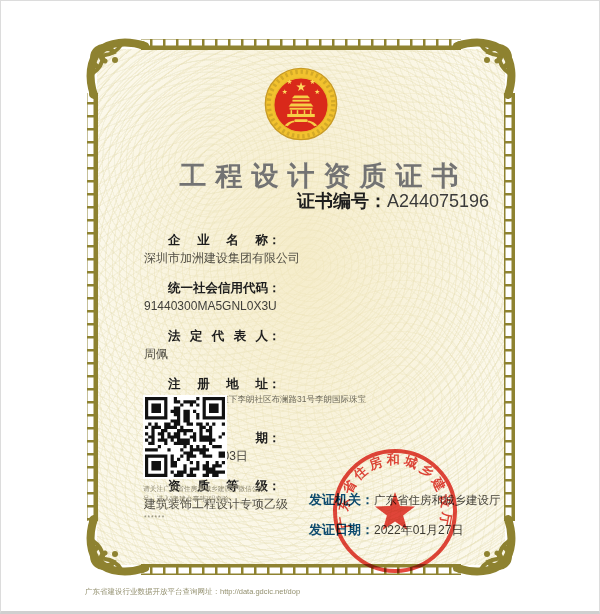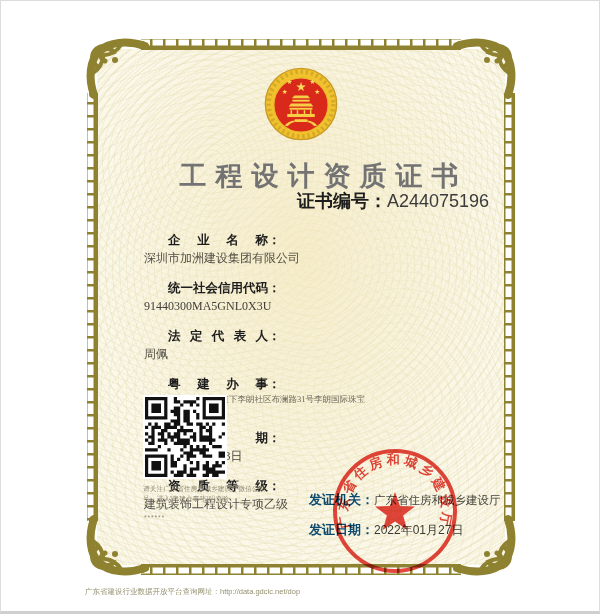--- a/index.html
+++ b/index.html
@@ -40,21 +40,21 @@
   .certno .lbl{font-weight:700;color:#1d1d1d;}
   .fields{position:absolute;left:143px;top:231px;width:340px;}
   .field-row{margin-bottom:12px;min-height:17px;}
   .f-label{
     display:inline-block;width:100px;font-size:12.5px;font-weight:700;color:#1d1d1d;
     text-align:justify;text-align-last:justify;vertical-align:top;padding-left:24px;
   }
   .f-colon{font-weight:700;color:#1d1d1d;font-size:12.5px;vertical-align:top;}
   .f-value{
     display:inline-block;width:228px;font-size:12px;color:#514e44;
-    vertical-align:top;line-height:1.35;font-family:Liberation Serif, serif;
+    vertical-align:top;line-height:1.35;
   }
   .field-row:nth-child(2) .f-value{color:#3f3e39;}
   .field-row:nth-child(4) .f-value{font-size:8.5px;color:#6d6a5b;line-height:1.4;}
   .field-row:nth-child(5) .f-value{color:#44413a;}
   .f-note{display:none;font-size:6.5px;color:#8a8772;letter-spacing:1px;margin-left:0;}
   .qr-block{position:absolute;left:142px;top:394px;width:130px;}
   .qr-box{width:80px;height:80px;background:#fff;padding:2px;}
   .qr-caption{
     margin-top:5px;width:124px;font-size:6.8px;line-height:1.5;color:#8f8a74;
   }
@@ -152,21 +152,21 @@
       
     </div>
 
     <div class="field-row">
       <span class="f-label">法定代表人</span><span class="f-colon">：</span>
       <span class="f-value">周佩</span>
       
     </div>
 
     <div class="field-row">
-      <span class="f-label">粤建办事</span><span class="f-colon">：</span>
+      <span class="f-label">注册地址</span><span class="f-colon">：</span>
       <span class="f-value">深圳市龙岗区南湾街道下李朗社区布澜路31号李朗国际珠宝产业园A3栋401</span>
       
     </div>
 
     <div class="field-row">
       <span class="f-label">有效期</span><span class="f-colon">：</span>
       <span class="f-value">至 2026年11月03日</span>
       
     </div>
 

